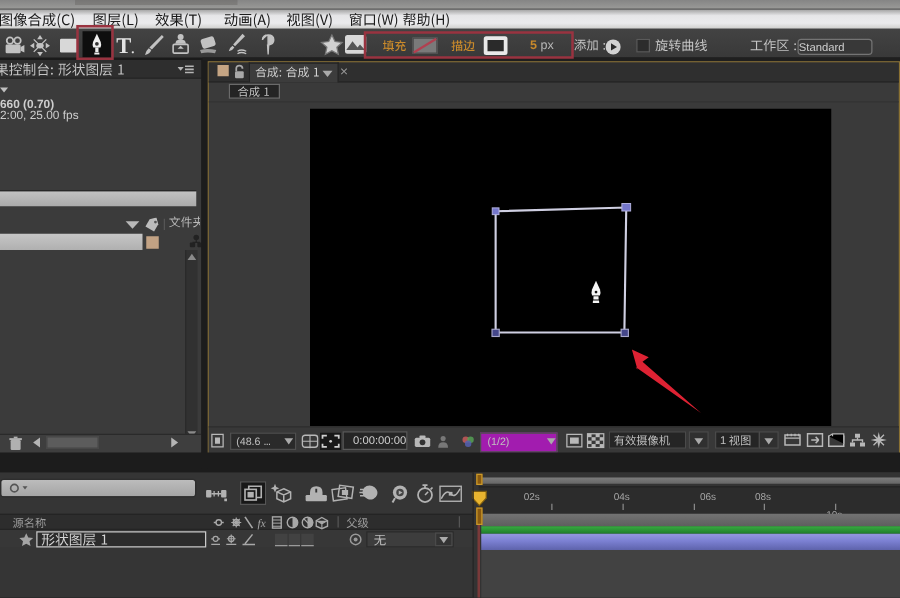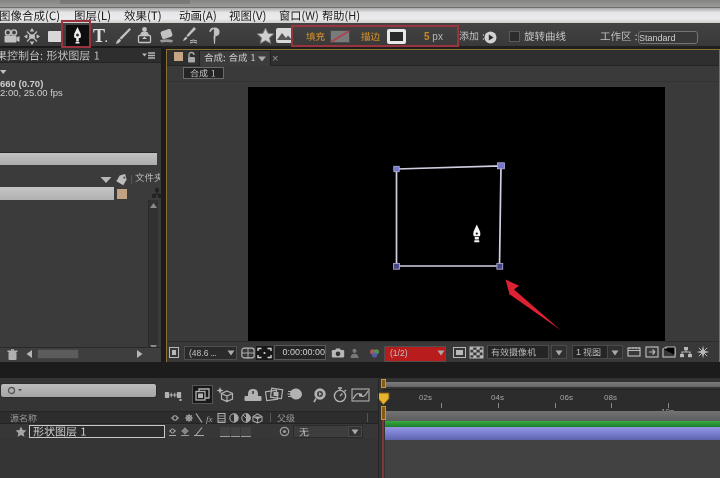--- a/index.html
+++ b/index.html
@@ -239,21 +239,21 @@
     </svg>
     <svg class="a" style="left:349px;top:347px" width="11" height="12" viewBox="0 0 14 13">
 <circle cx="7" cy="3.8" r="2.6" fill="#787878"></circle>
       <path d="M2 13 Q2 7.5 7 7.5 Q12 7.5 12 13 Z" fill="#787878"></path>
     </svg>
     <svg class="a" style="left:367.5px;top:347px" width="13" height="12" viewBox="0 0 17 13">
 <circle cx="6" cy="5" r="3.4" fill="#b05555"></circle>
       <circle cx="11" cy="5" r="3.4" fill="#55a055" opacity="0.85"></circle>
       <circle cx="8.5" cy="9" r="3.4" fill="#5560b0" opacity="0.85"></circle>
     </svg>
-    <div class="a" style="left:384px;top:345.5px;width:62px;height:16px;background:#b91c1c;border:1px solid #4f4f4f;color:#c0c0c0;font-size:8.5px;line-height:13px;padding-left:5px">(1/2)</div>
+    <div class="a" style="left:384px;top:345.5px;width:62px;height:16px;background:#a21caf;border:1px solid #4f4f4f;color:#c0c0c0;font-size:8.5px;line-height:13px;padding-left:5px">(1/2)</div>
     <svg class="a" style="left:437px;top:350px" width="8" height="6">
       <path d="M0.5 0.5 L7.5 0.5 L4 5.5 Z" fill="#aaa"></path>
     </svg>
     <div class="a" style="left:453px;top:347px;width:13px;height:11px;border:1.5px solid #b8b8b8"></div>
     <div class="a" style="left:456px;top:350px;width:7px;height:5px;background:#b8b8b8"></div>
     <svg class="a" style="left:469px;top:346px" width="15" height="13" viewBox="0 0 15 13">
 <rect x="1" y="1" width="13" height="11" fill="none" stroke="#b8b8b8" stroke-width="1"></rect>
 <g fill="#b8b8b8">
         <rect x="1" y="1" width="3.25" height="2.75"></rect>
         <rect x="7.5" y="1" width="3.25" height="2.75"></rect>

